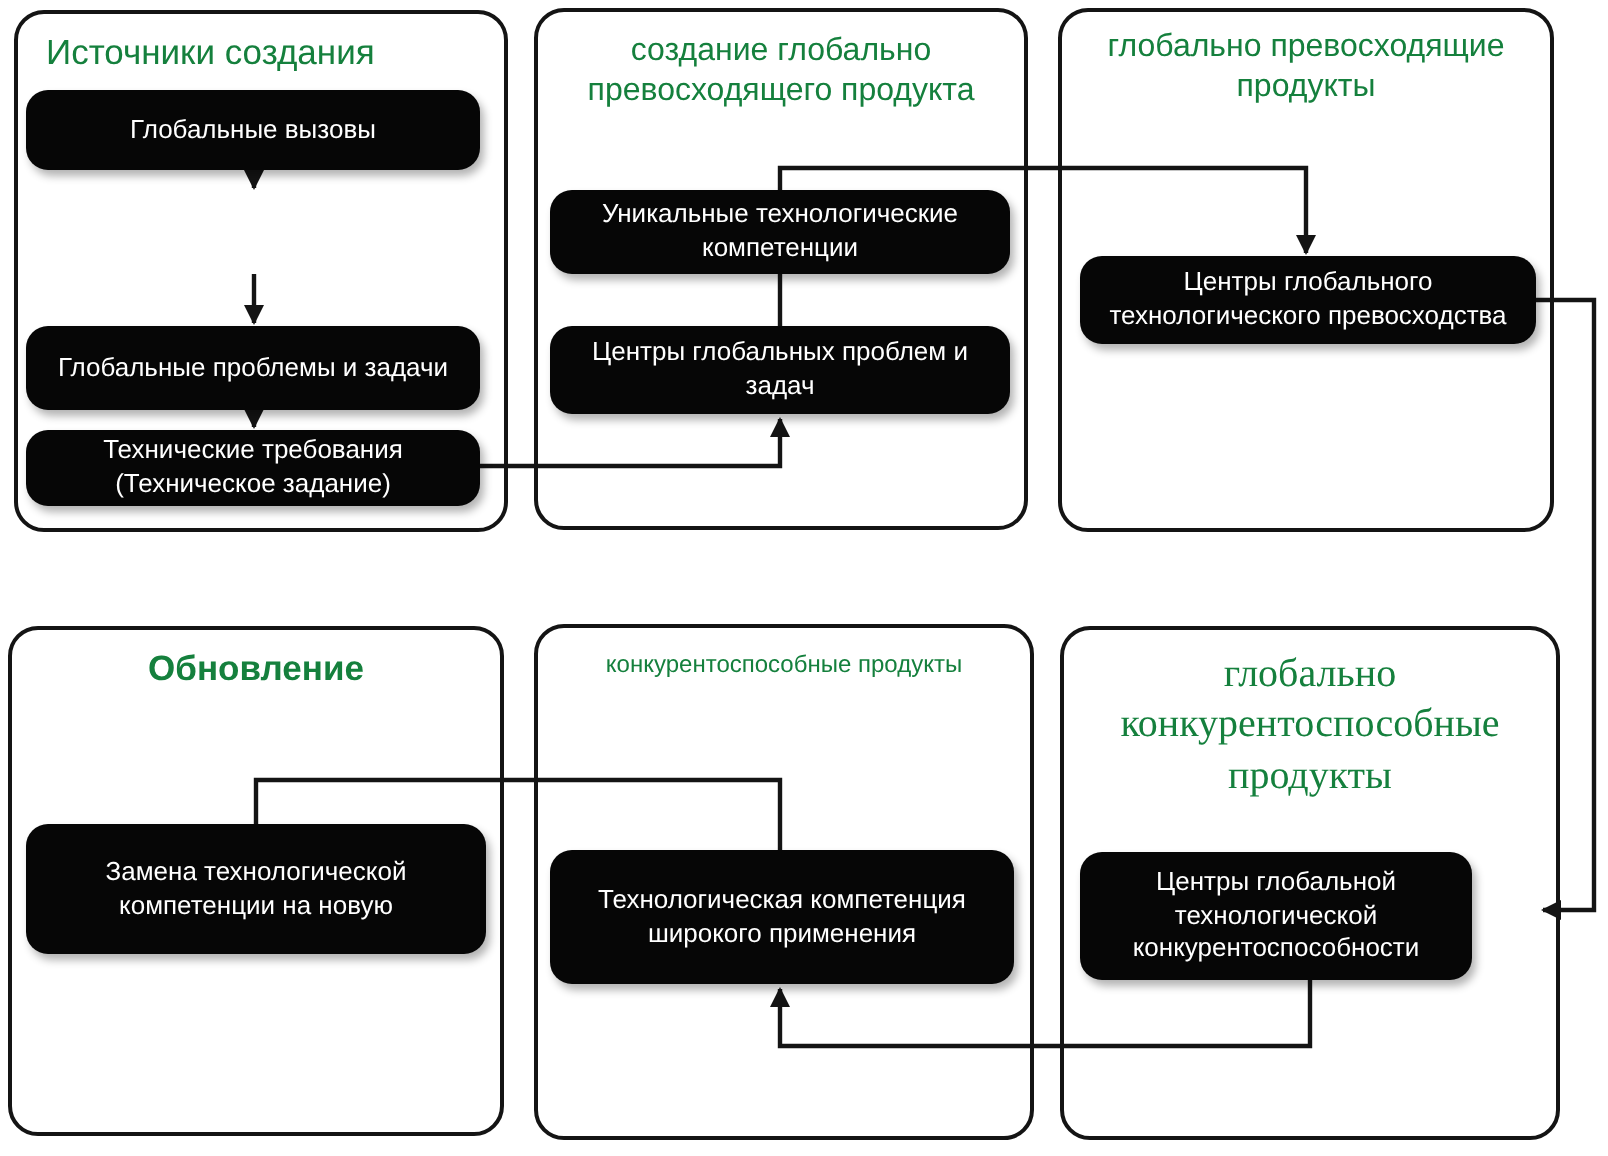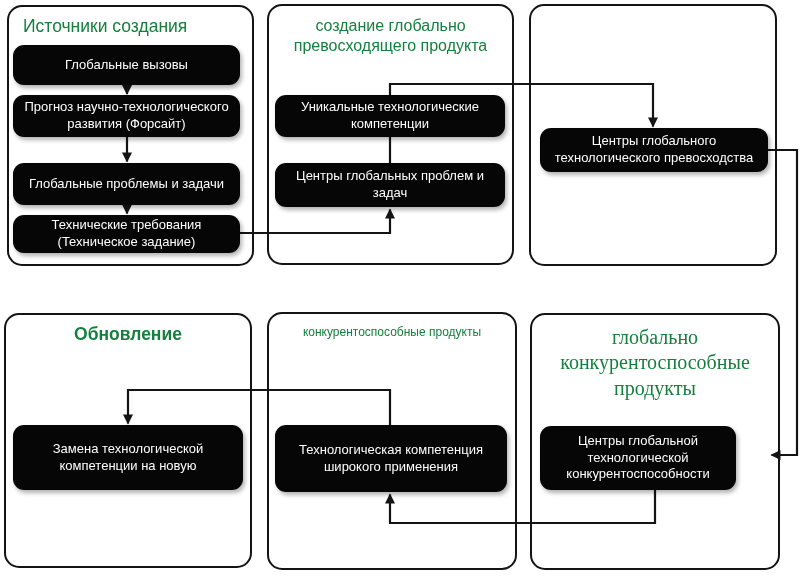--- a/index.html
+++ b/index.html
@@ -48,38 +48,38 @@
   }
 </style>
 </head>
 <body>
 
 <div id="canvas">
 
   <section class="panel" style="left:7px; top:5px; width:247px; height:261px;">
     <h2 class="panel-title" style="margin:8px 0 0 14px; font-size:17.5px; text-align:left;">Источники создания</h2>
     <div class="box" style="left:4px; top:38px; width:227px; height:40px;">Глобальные вызовы</div>
-    <div class="box" style="left:4px; top:88px; width:227px; height:42px;">Прогноз научно-технологического развития (Форсайт)</div>
     <div class="box" style="left:4px; top:156px; width:227px; height:42px;">Глобальные проблемы и задачи</div>
     <div class="box" style="left:4px; top:208px; width:227px; height:38px;">Технические требования (Техническое задание)</div>
   </section>
 
   <section class="panel" style="left:267px; top:4px; width:247px; height:261px;">
     <h2 class="panel-title" style="margin:10px 20px 0; font-size:16px;">создание глобально превосходящего продукта</h2>
     <div class="box" style="left:6px; top:89px; width:230px; height:42px;">Уникальные технологические компетенции</div>
     <div class="box" style="left:6px; top:157px; width:230px; height:44px; padding:2px 14px;">Центры глобальных проблем и задач</div>
   </section>
 
   <section class="panel" style="left:529px; top:4px; width:248px; height:262px;">
+    <h2 class="panel-title" style="margin:8px 20px 0; font-size:16px;">глобально превосходящие продукты</h2>
     <div class="box" style="left:9px; top:122px; width:228px; height:44px;">Центры глобального технологического превосходства</div>
   </section>
 
   <section class="panel" style="left:4px; top:313px; width:248px; height:255px;">
     <h2 class="panel-title" style="margin:8px 0 0; font-size:17.5px; font-weight:700;">Обновление</h2>
-    <div class="box" style="left:7px; top:110px; width:230px; height:65px; padding:2px 25px;">Замена технологической компетенции на новую</div>
+    <div class="box" style="left:7px; top:97px; width:230px; height:65px; padding:2px 25px;">Замена технологической компетенции на новую</div>
   </section>
 
   <section class="panel" style="left:267px; top:312px; width:250px; height:258px;">
     <h2 class="panel-title" style="margin:11px 25px 0; font-size:12px;">конкурентоспособные продукты</h2>
     <div class="box" style="left:6px; top:111px; width:232px; height:67px;">Технологическая компетенция широкого применения</div>
   </section>
 
   <section class="panel" style="left:530px; top:313px; width:250px; height:257px;">
     <h2 class="panel-title" style="margin:10px 25px 6px; font-size:20px;font-family:Liberation Serif, serif;">глобально конкурентоспособные продукты</h2>
     <div class="box" style="left:8px; top:111px; width:196px; height:64px; padding:2px 24px;">Центры глобальной технологической конкурентоспособности</div>

